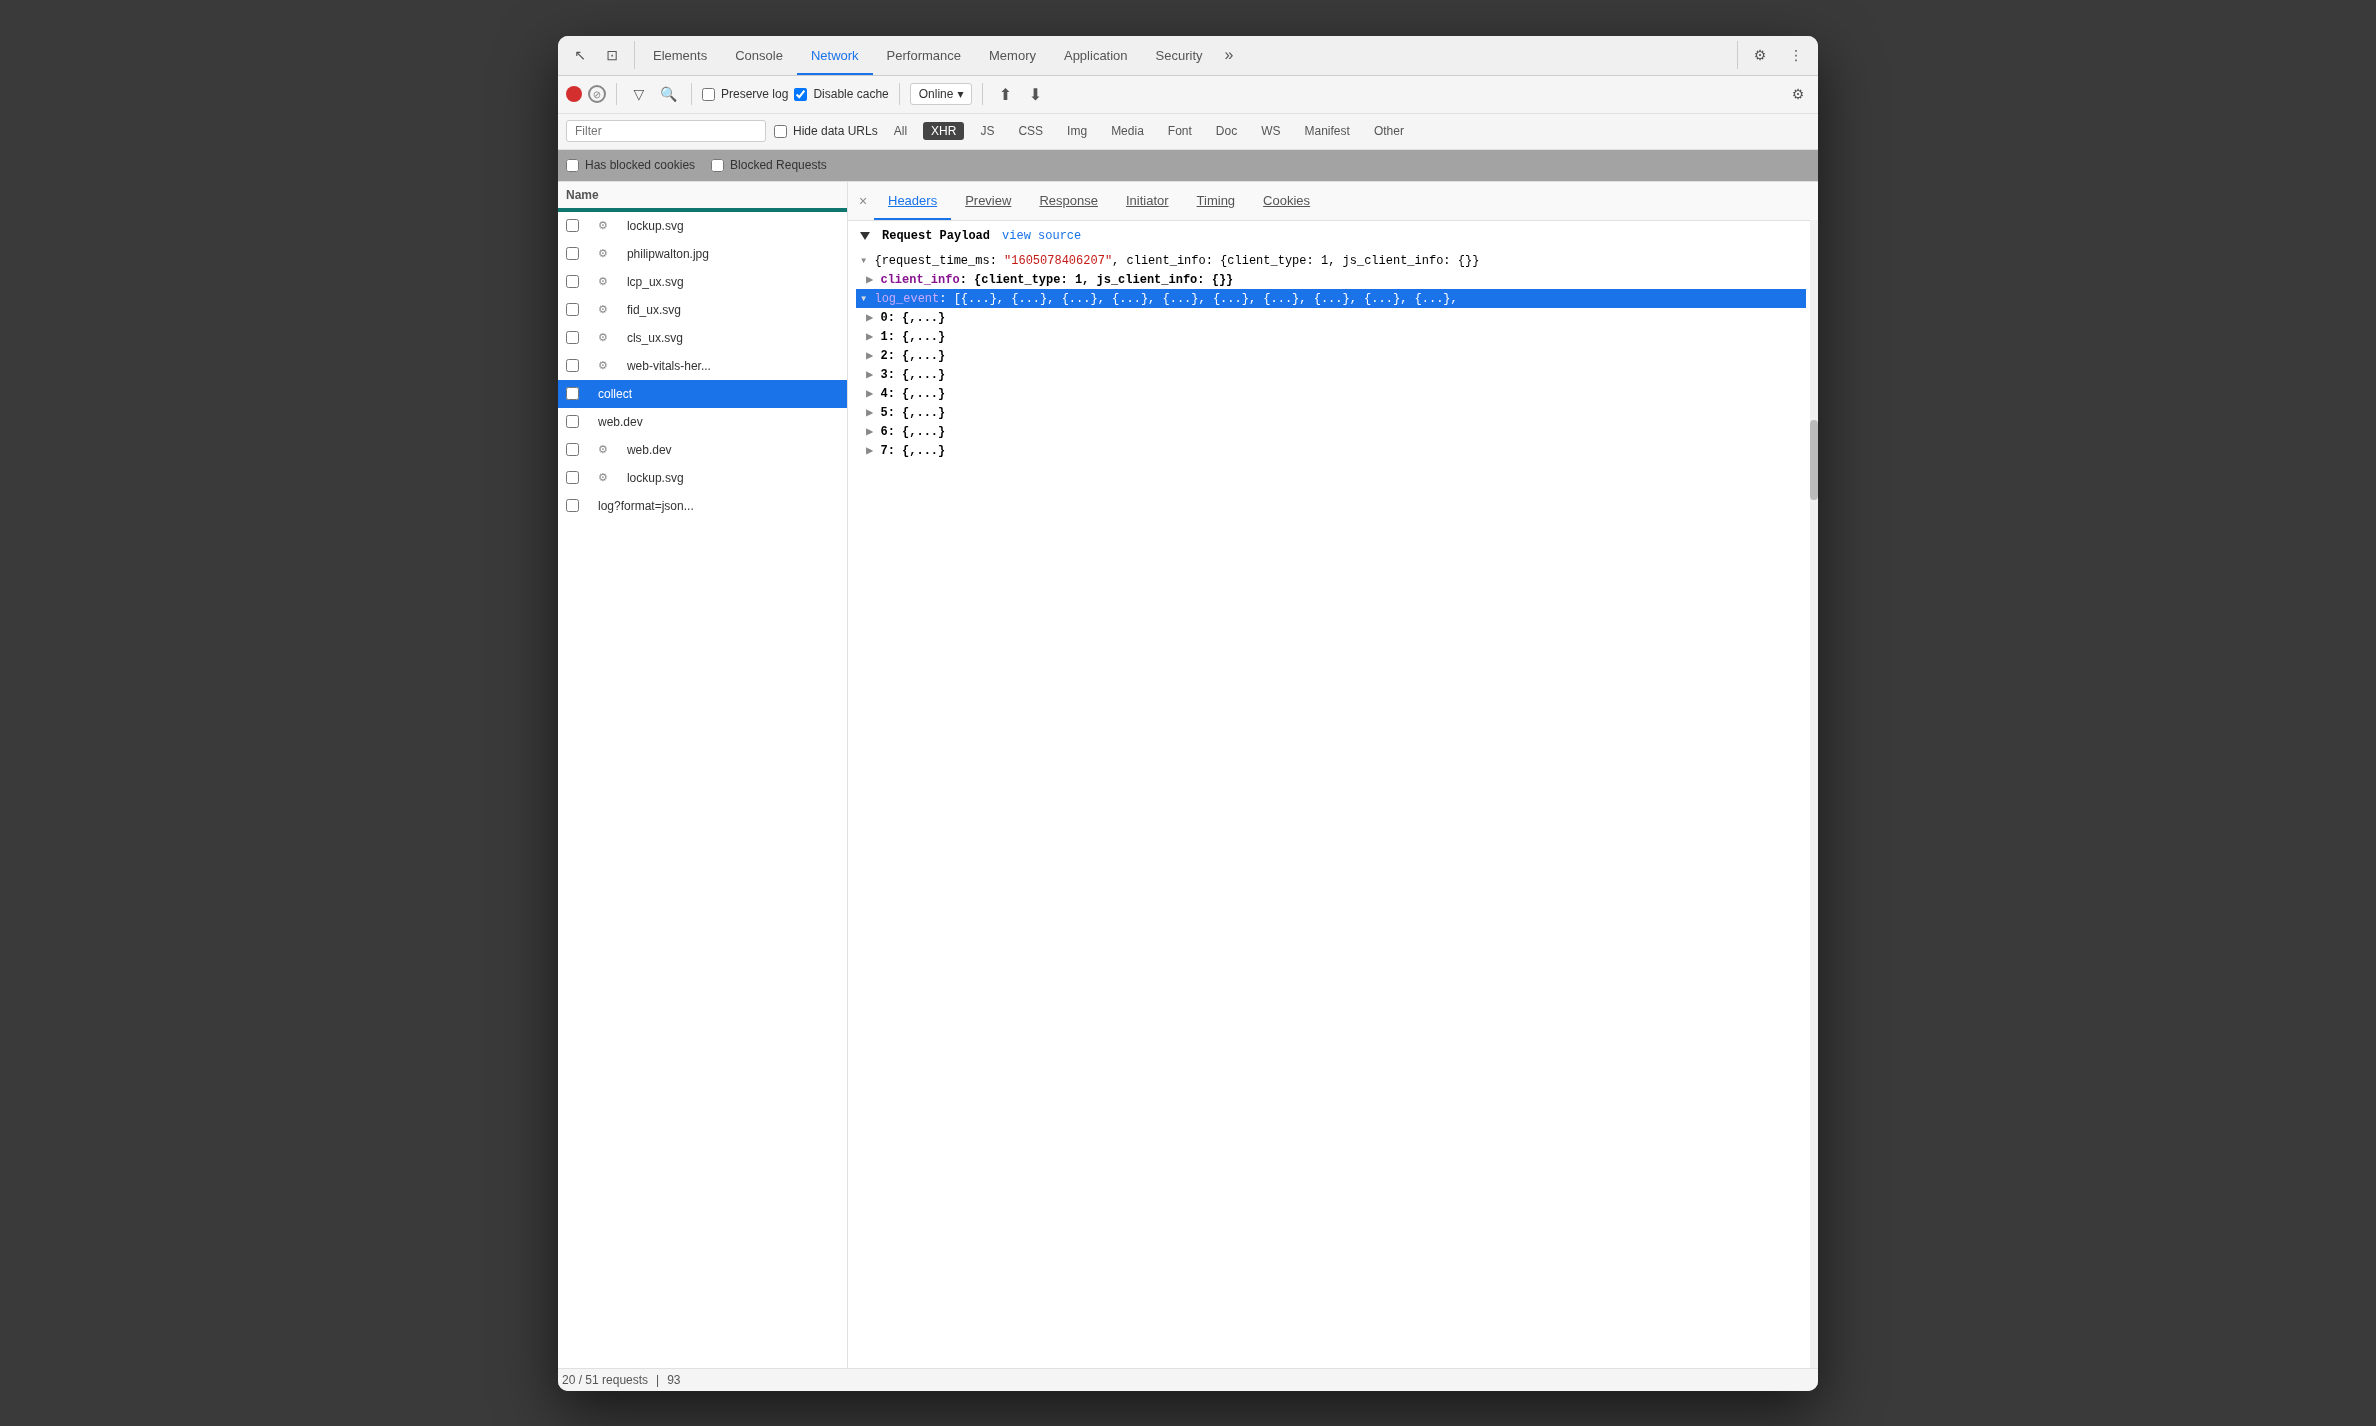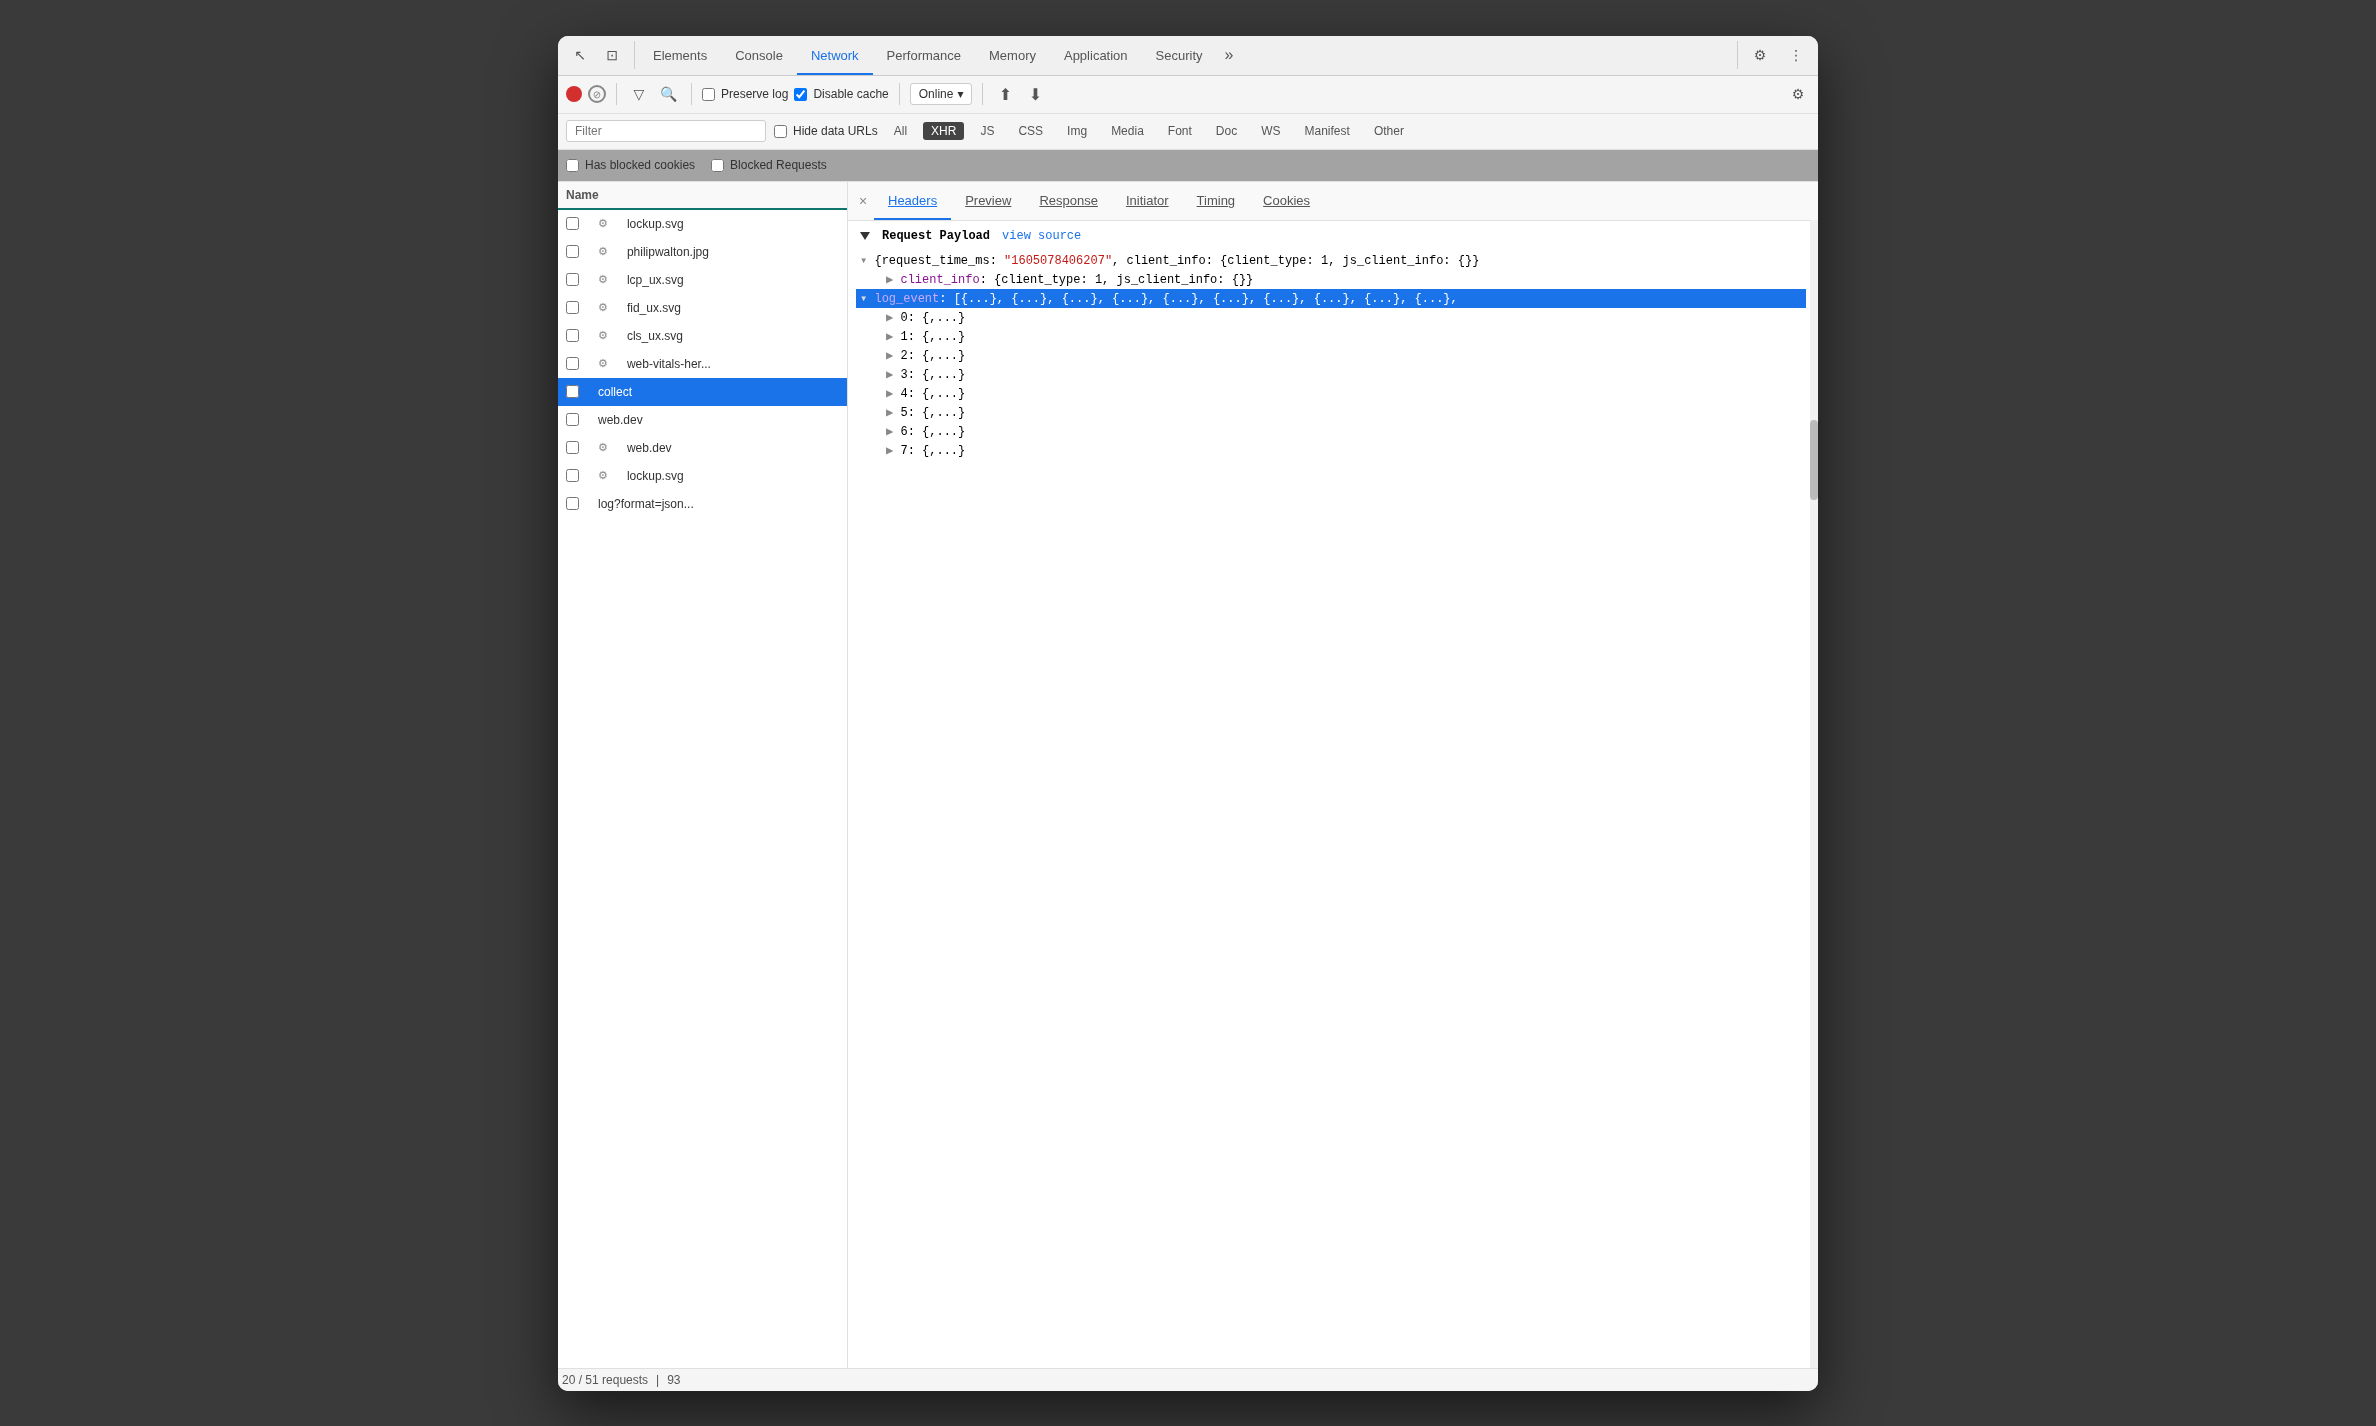--- a/index.html
+++ b/index.html
@@ -245,21 +245,21 @@
       min-width: 290px;
       border-right: 1px solid #e0e0e0;
       overflow-y: auto;
       background: white;
     }
     .file-list-header {
       padding: 6px 8px;
       font-size: 12px;
       font-weight: 600;
       color: #555;
-      border-bottom: 2px solid #0f766e;
+      border-bottom: 4px solid #0f766e;
       background: #f9f9f9;
     }
     .file-item {
       display: flex;
       align-items: center;
       padding: 4px 8px;
       font-size: 12px;
       color: #333;
       cursor: pointer;
       gap: 19px;
@@ -349,21 +349,21 @@
       text-decoration: none;
       cursor: pointer;
     }
     .json-line {
       padding: 2px 0;
       font-size: 12px;
       white-space: nowrap;
     }
     .json-key { color: #881391; }
     .json-string { color: #c41a16; }
-    .indent-1 { margin-left: 26px; }
+    .indent-1 { margin-left: 6px; font-weight: bold; }
     .context-menu {
       position: absolute;
       top: 120px;
       left: 200px;
       background: white;
       border: 1px solid #ccc;
       border-radius: 4px;
       box-shadow: 0 4px 16px rgba(0,0,0,0.2);
       min-width: 220px;
       z-index: 100;

